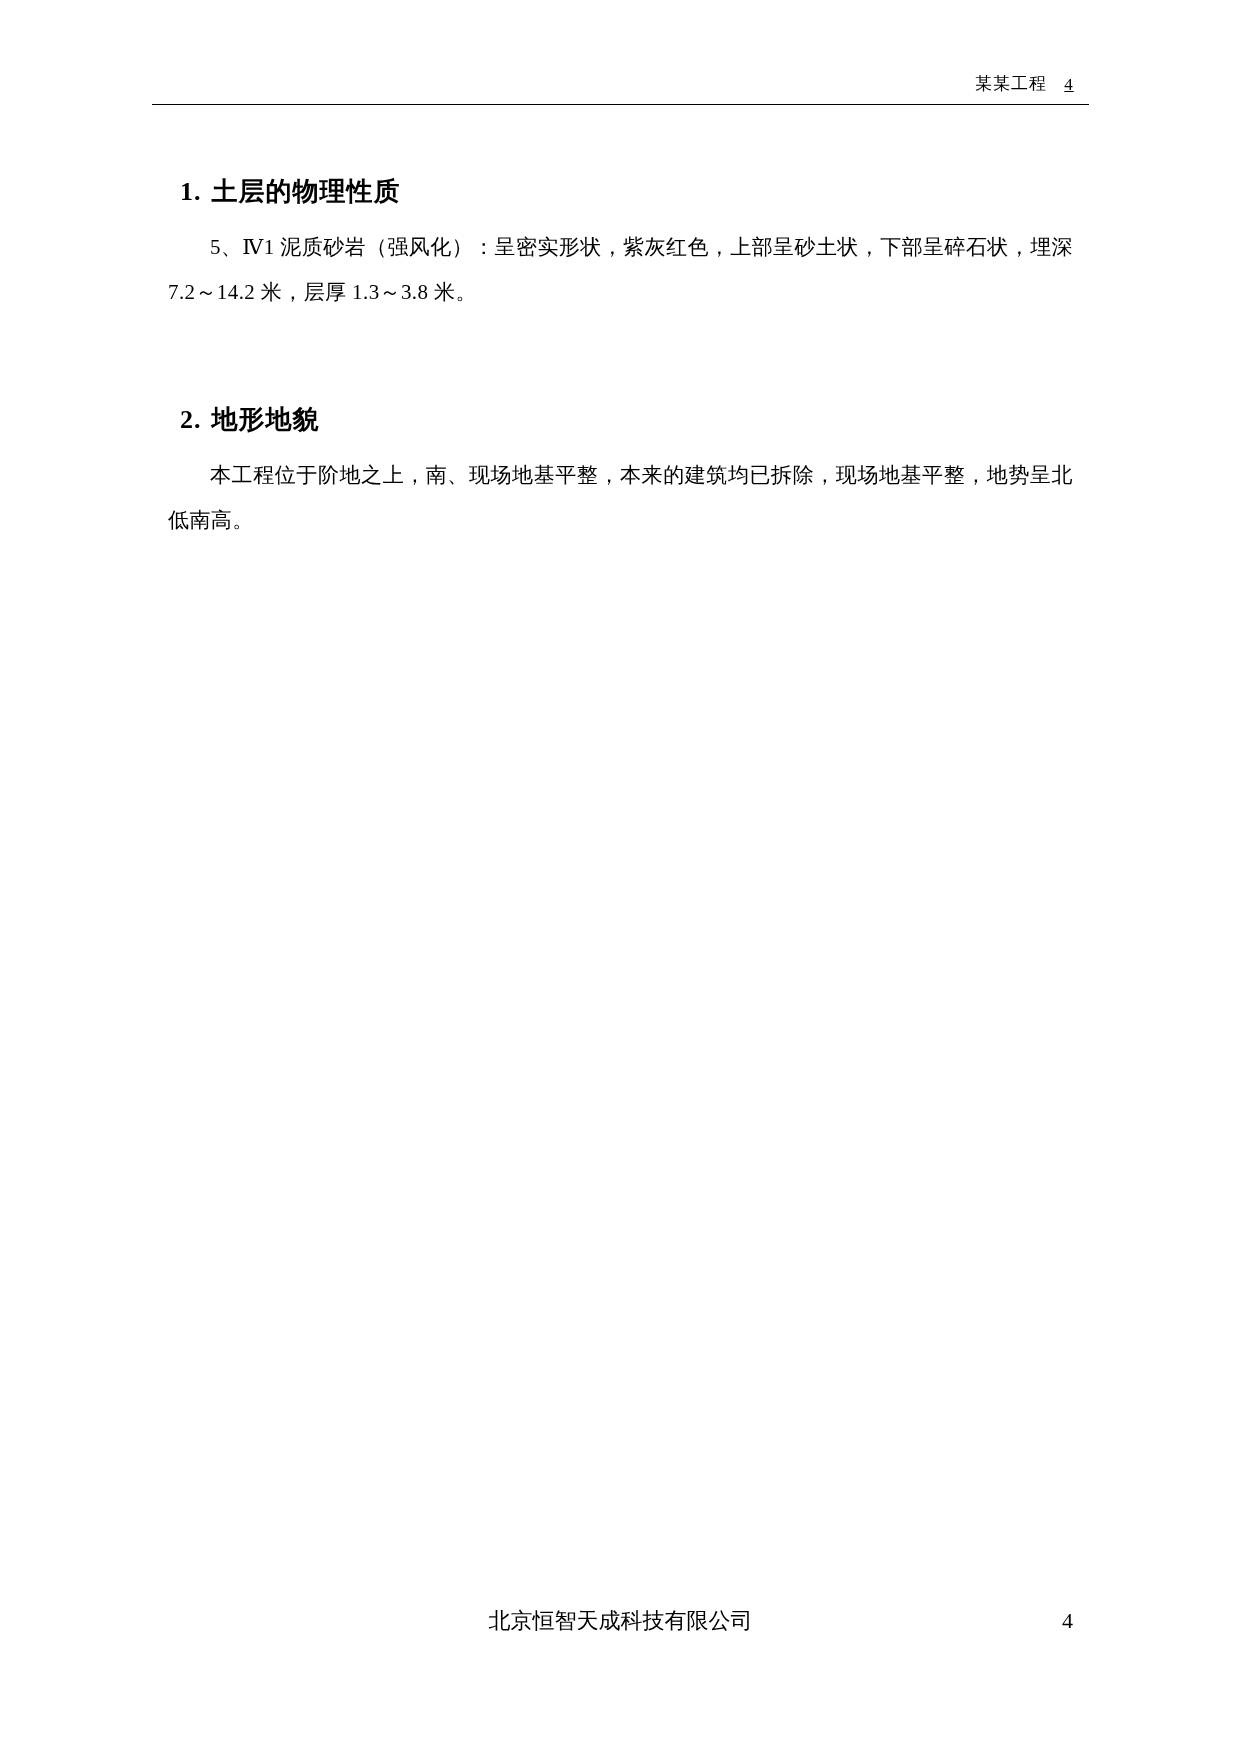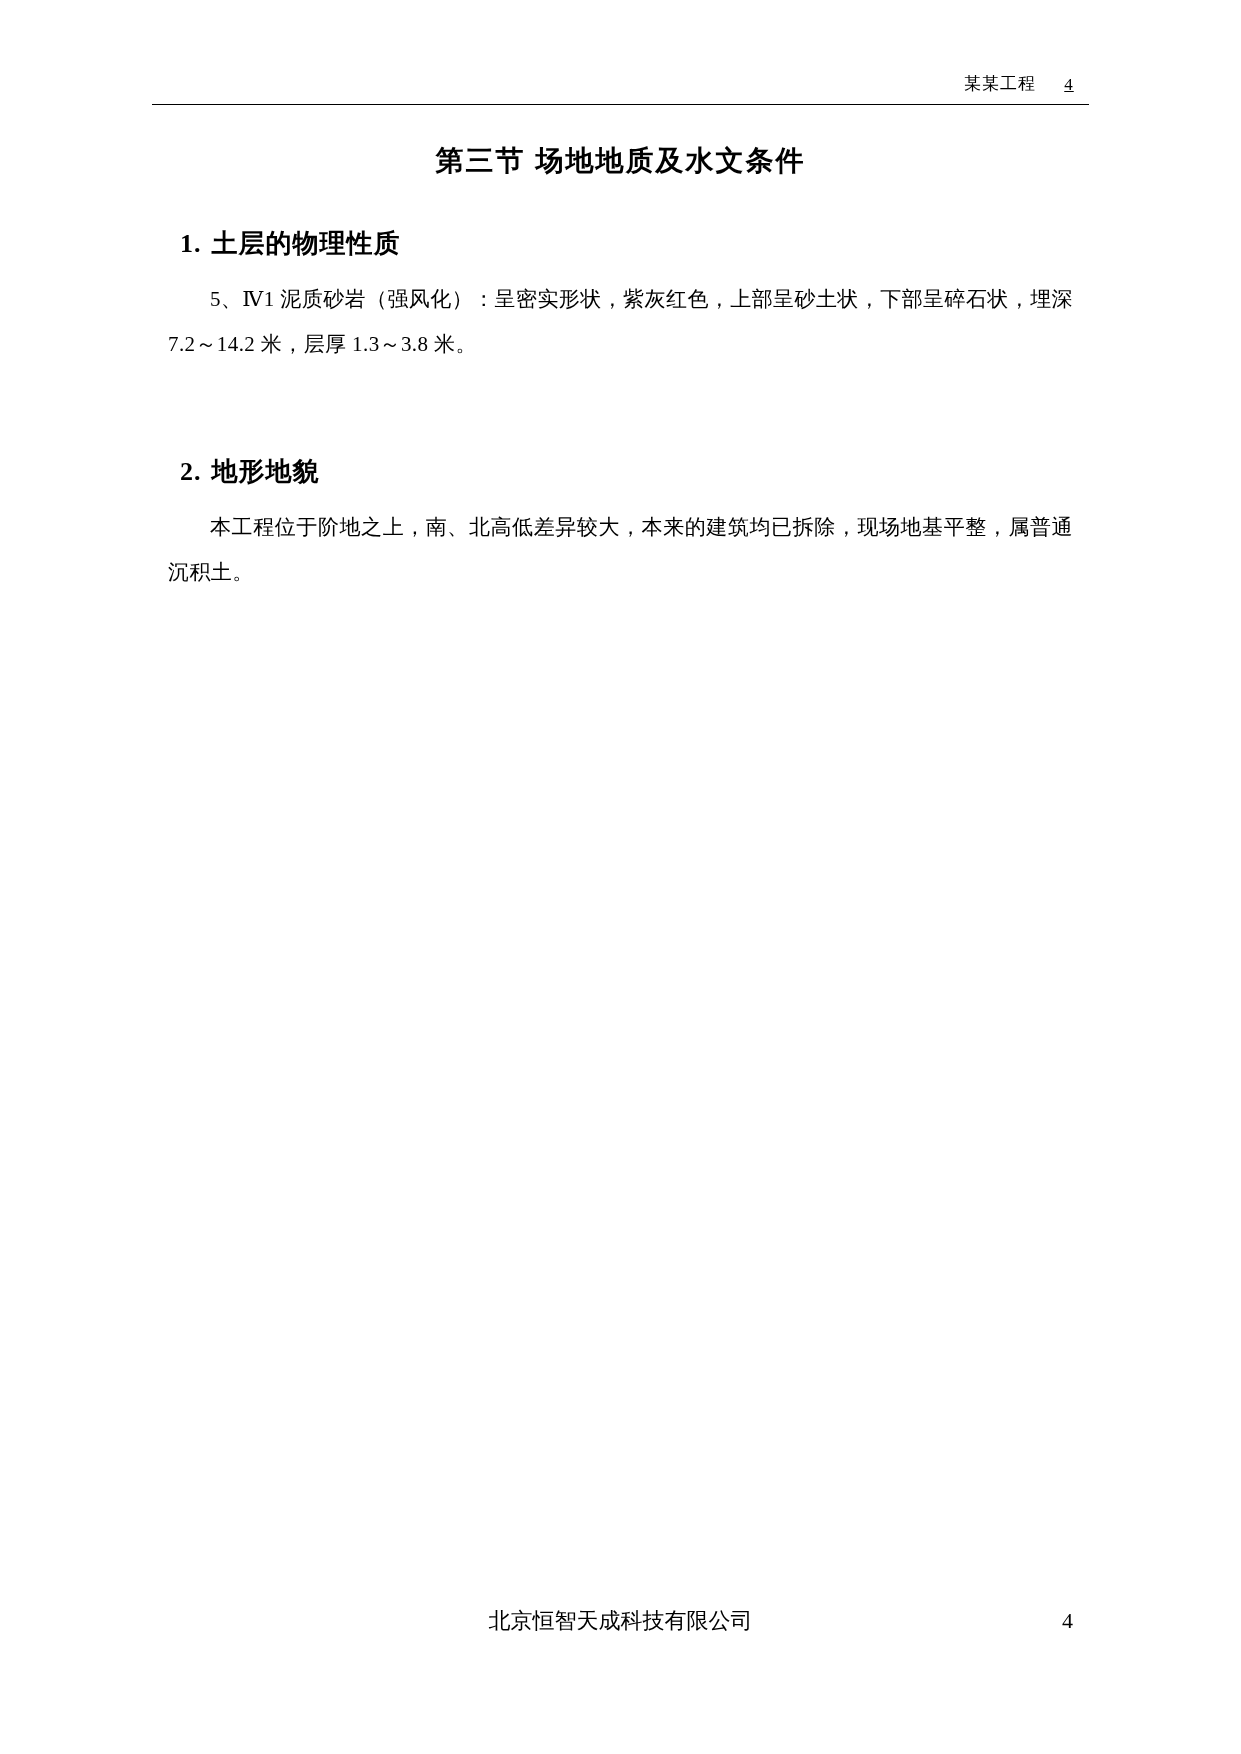--- a/index.html
+++ b/index.html
@@ -27,21 +27,21 @@
     right: 165px;
     display: flex;
     justify-content: flex-end;
     align-items: flex-end;
     font-size: 17px;
     font-family: "Liberation Serif", "DejaVu Serif", serif;
     letter-spacing: 1px;
     padding-bottom: 6px;
   }
   .header .hdr-title {
-    margin-right: 26px;
+    margin-right: 15px;
   }
   .header .hdr-page {
     text-decoration: underline;
     min-width: 14px;
     text-align: center;
   }
   .header-rule {
     position: absolute;
     top: 104px;
     left: 152px;
@@ -109,35 +109,34 @@
 <div class="page">
 
   <div class="header">
     <span class="hdr-title">某某工程</span>
     <span class="hdr-page">4</span>
   </div>
   <div class="header-rule"></div>
 
   <div class="content">
 
-    <h1 class="doc-title">第三节  场地地质及水文条件</h1>
 
     <h2 class="section-heading">
       <span class="num">1.</span><span>土层的物理性质</span>
     </h2>
 
     <p class="para">5、Ⅳ1 泥质砂岩（强风化）：呈密实形状，紫灰红色，上部呈砂土状，下部呈碎石状，埋深 7.2～14.2 米，层厚 1.3～3.8 米。</p>
 
     <div class="spacer-block"></div>
 
     <h2 class="section-heading">
       <span class="num">2.</span><span>地形地貌</span>
     </h2>
 
-    <p class="para">本工程位于阶地之上，南、北高低差异较大，本来的建筑均已拆除，现场地基平整，属普通沉积土。</p>
+    <p class="para">本工程位于阶地之上，南、现场地基平整，本来的建筑均已拆除，现场地基平整，地势呈北低南高。</p>
 
   </div>
 
   <div class="footer">
     <span class="foot-center">北京恒智天成科技有限公司</span>
     <span class="foot-page">4</span>
   </div>
 
 </div>
 

